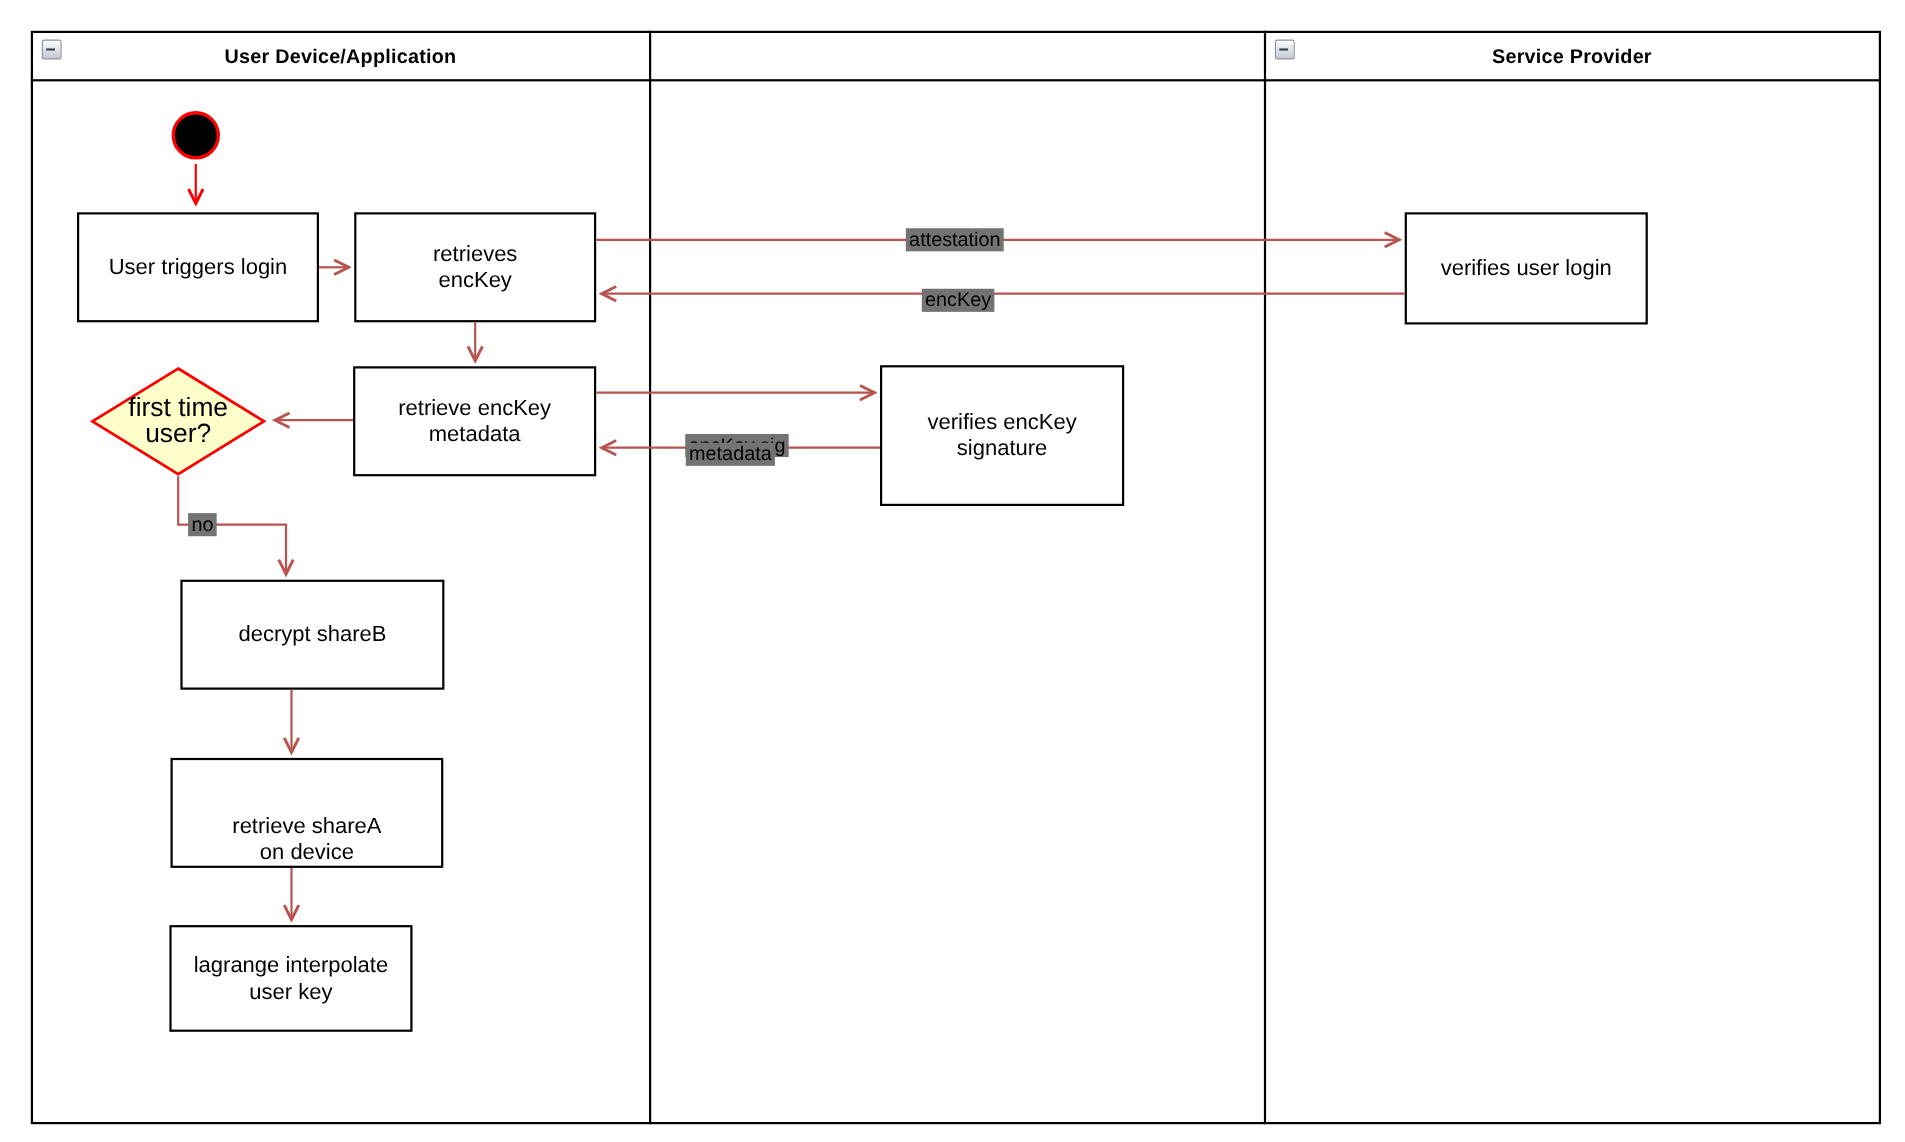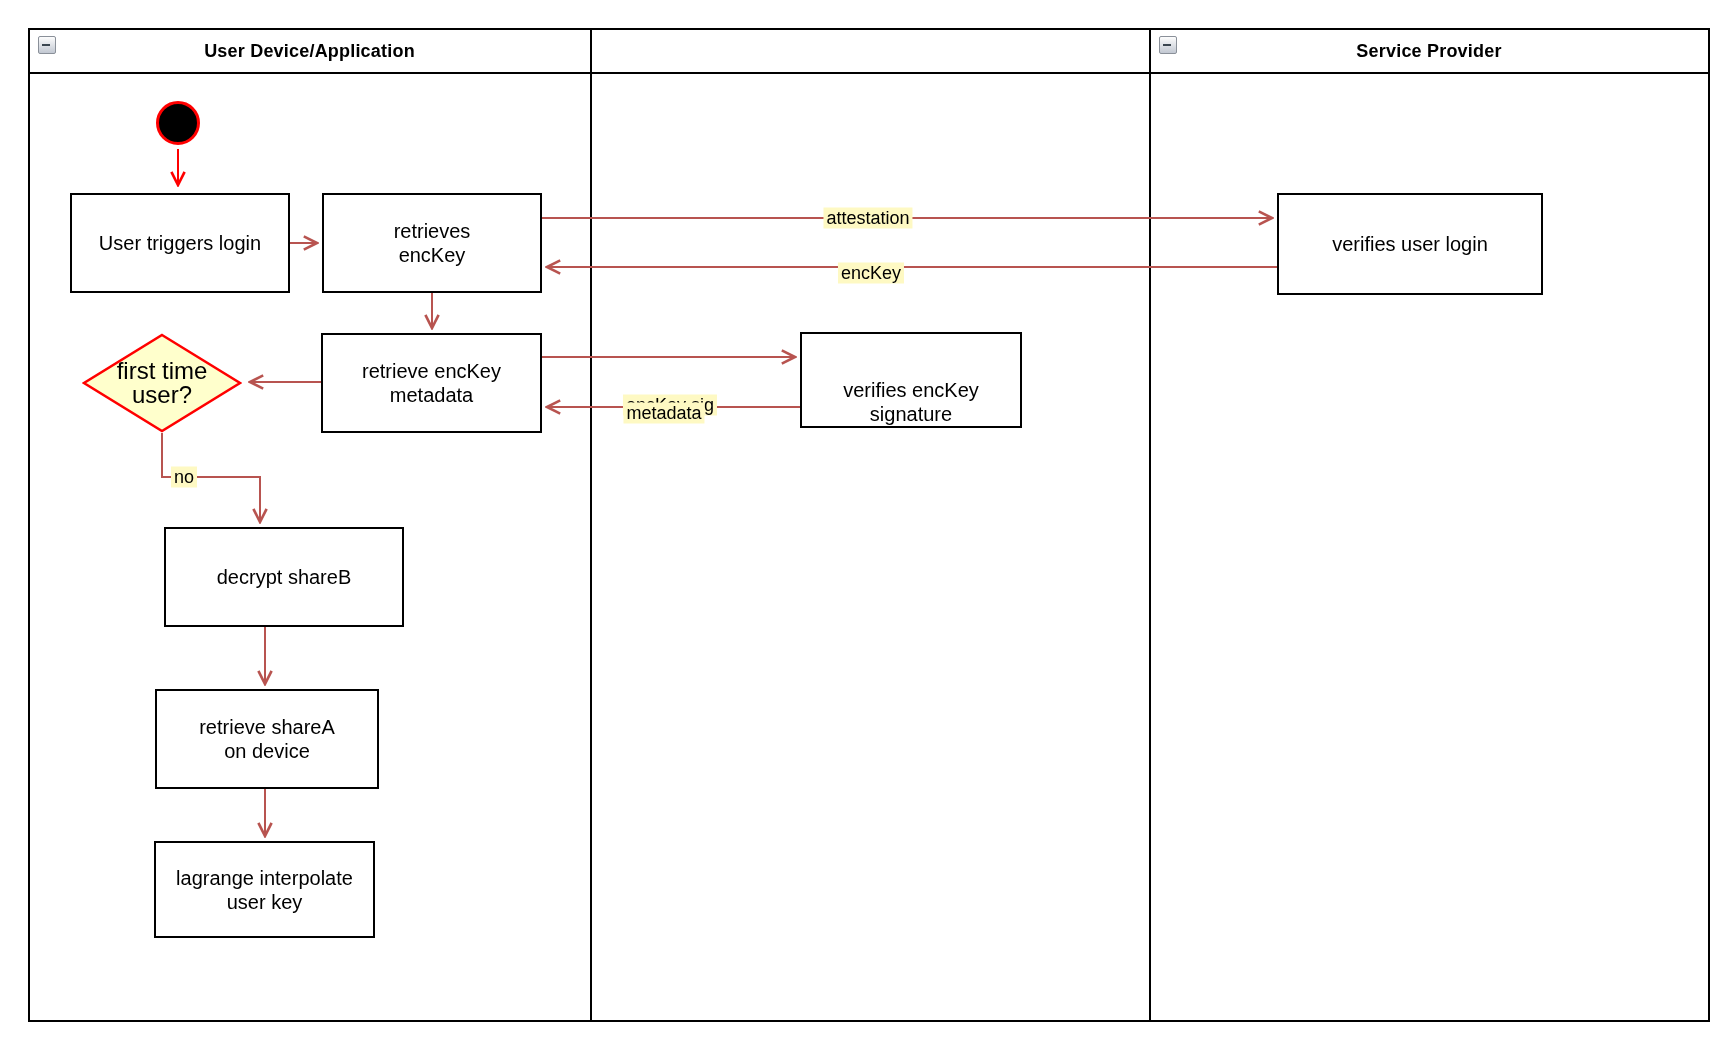--- a/index.html
+++ b/index.html
@@ -49,36 +49,36 @@
   .diamond-wrap { position:absolute; z-index:3; left:82px; top:333px; width:160px; height:100px; }
   .diamond-wrap svg { position:absolute; left:0; top:0; }
   .diamond-label {
     position:absolute; left:0; top:0; width:100%; height:100%;
     display:flex; align-items:center; justify-content:center; text-align:center;
     font-size:24px; line-height:24px; white-space:pre-line;
   }
   
   .edge-label {
     position:absolute; z-index:4; transform:translate(-50%,-50%);
-    background:#fef9c3; padding:0 3px; font-size:18px; line-height:21px; white-space:nowrap;
+    background:#737373; padding:0 3px; font-size:18px; line-height:21px; white-space:nowrap;
   }
   .el-attestation { left:868px; top:218px; }
   .el-enckey      { left:871px; top:273px; }
   .el-enckey-sig  { left:670px; top:357px;margin-top:48px; }
   .el-metadata    { left:664px; top:413px; }
   .el-no          { left:184px; top:477px; }
   
   .n-user-triggers-login        { left:70px;   top:193px; width:220px; height:100px; }
   .n-retrieves-enckey           { left:322px;  top:193px; width:220px; height:100px; }
   .n-retrieve-enckey-metadata   { left:321px;  top:333px; width:221px; height:100px; }
   .n-decrypt-shareb             { left:145px;  top:527px; width:240px; height:100px;margin-left:19px; }
-  .n-retrieve-sharea            { left:155px;  top:689px; width:224px; height:100px; }
+  .n-retrieve-sharea            { left:155px;  top:689px; width:248px; height:100px;align-items:flex-end; }
   .n-lagrange                   { left:154px;  top:841px; width:221px; height:97px;  }
-  .n-verifies-enckey-signature  { left:800px;  top:332px; width:222px; height:96px;align-items:flex-end; }
-  .n-verifies-user-login        { left:1277px; top:193px; width:266px; height:102px; }
+  .n-verifies-enckey-signature  { left:800px;  top:332px; width:222px; height:128px; }
+  .n-verifies-user-login        { left:1277px; top:193px; width:221px; height:102px; }
 </style>
 </head>
 <body>
 
 <div class="canvas">
 
   <div class="pool"></div>
   <div class="header-sep"></div>
   <div class="lane-divider d1"></div>
   <div class="lane-divider d2"></div>

